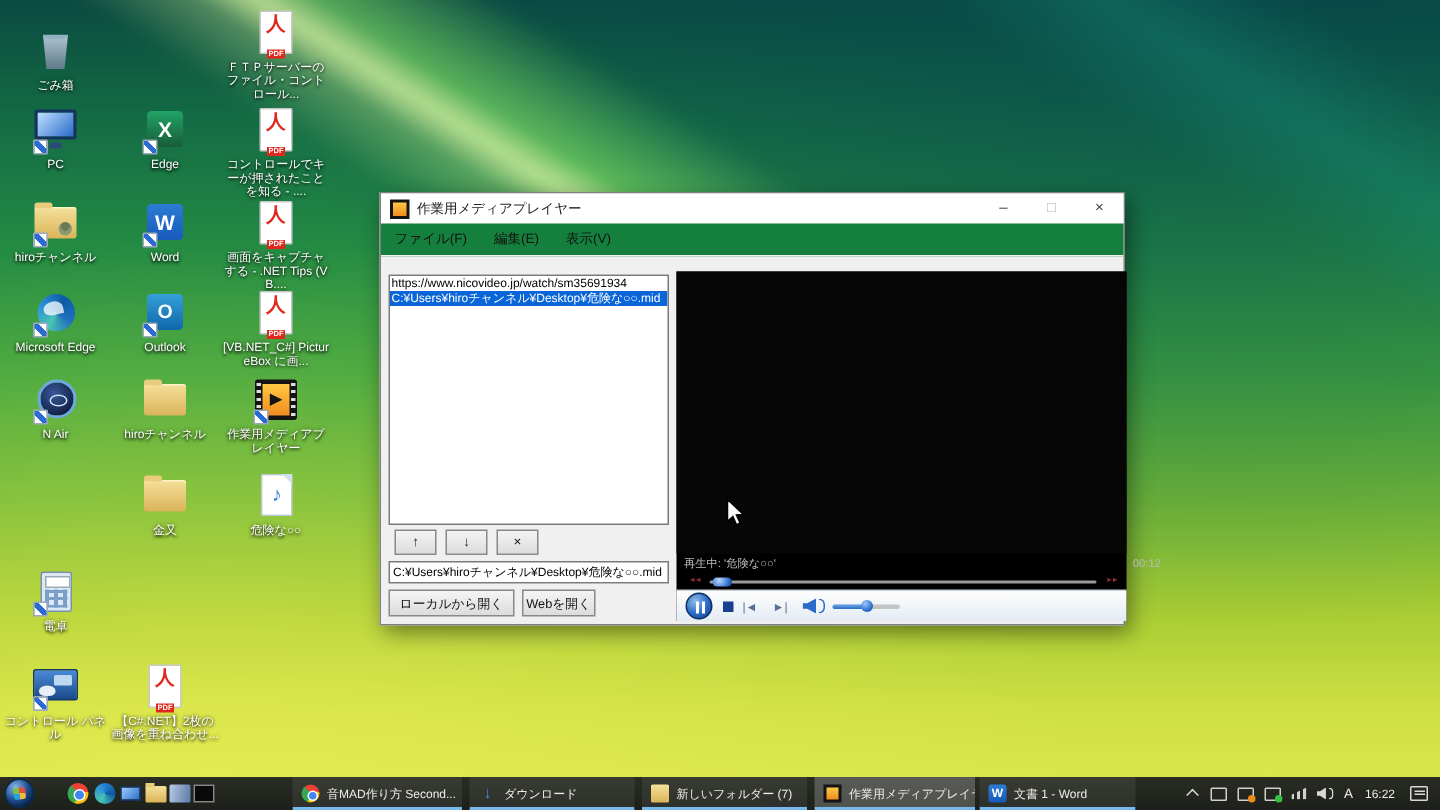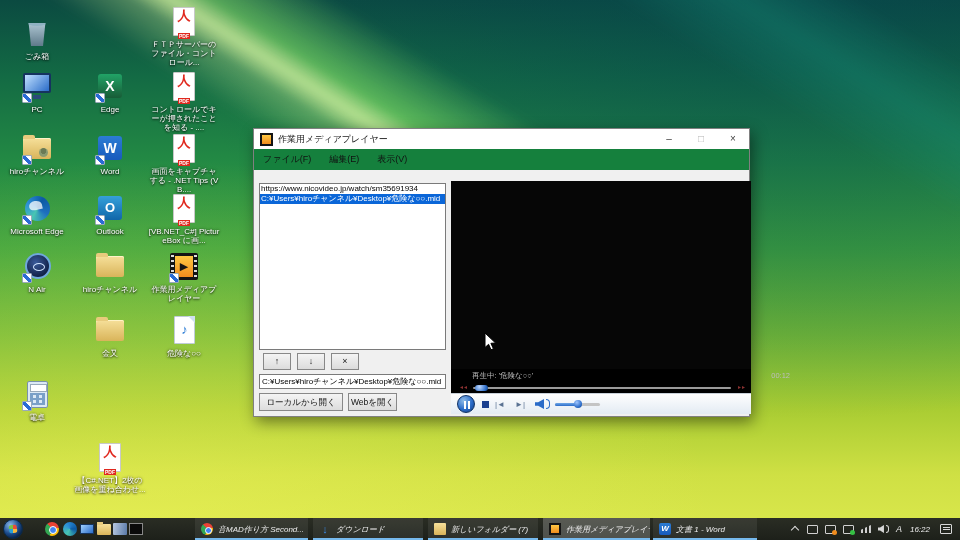--- a/index.html
+++ b/index.html
@@ -111,21 +111,21 @@
   .mini-btn { position:absolute; top:224px; width:28px; height:17px; background:linear-gradient(#f4f4f4,#dcdcdc);
     border:1px solid #888; font-size:9px; line-height:15px; text-align:center; color:#222; }
   .path-box { position:absolute; left:5px; top:245px; width:187px; height:15px; border:1px solid #7a7a7a;
     background:#fff; font-size:8px; padding:0 2px; font-family:inherit; color:#000; }
   .open-btn { position:absolute; top:264px; height:18px; background:linear-gradient(#f4f4f4,#dcdcdc);
     border:1px solid #888; font-size:8.5px; text-align:center; color:#111; line-height:16px; }
 
   
   #wmp { position:absolute; left:197px; top:52px; width:300px; height:233px; background:#000; }
   .video { position:absolute; left:0; top:0; width:300px; height:188px; background:#060606; }
-  .statusrow { position:absolute; left:16px; top:188px; width:328px; height:14px; color:#bdbdbd; font-size:7.5px; line-height:14px;text-decoration:underline; }
+  .statusrow { position:absolute; left:0; top:188px; width:328px; height:14px; color:#bdbdbd; font-size:7.5px; line-height:14px;text-decoration:underline; }
   .statusrow .st { position:absolute; left:5px; }
   .statusrow .tm { position:absolute; right:5px; }
   .seekrow { position:absolute; left:0; top:202px; width:300px; height:10px; }
   .seekrow .mark { position:absolute; top:1px; font-size:5px; color:#8a3030; letter-spacing:-1px; }
   .seekrow .track { position:absolute; left:22px; top:4px; width:258px; height:2px; background:#9a9a9a; border-radius:1px; }
   .seekrow .thumb { position:absolute; left:24px; top:2px; width:13px; height:6px; border-radius:3px;
     background:radial-gradient(circle at 35% 30%,#bcd8ff,#2a6bc8 70%,#15406f); }
   .ctrlrow { position:absolute; left:0; top:212px; width:300px; height:21px;
     background:linear-gradient(#fefefe,#e3ebf3); border-top:1px solid #c8d0d8; }
   .btn-pause { position:absolute; left:6px; top:1px; width:18px; height:18px; border-radius:50%;
@@ -141,21 +141,21 @@
   .vol-track { position:absolute; left:104px; top:9px; width:45px; height:3px; background:#c4c4c4; border-radius:2px; }
   .vol-fill { position:absolute; left:0; top:0; width:22px; height:3px; background:linear-gradient(#6fa8e8,#2a6bc8); border-radius:2px; }
   .vol-thumb { position:absolute; left:19px; top:-3px; width:8px; height:8px; border-radius:50%;
     background:radial-gradient(circle at 35% 30%,#9fc6ff,#2a6bc8 65%,#123c7f); }
 
   
   #cursor { position:absolute; left:484px; top:332px; pointer-events:none; }
 
   
   #taskbar { position:absolute; left:0; top:518px; width:960px; height:22px;
-    background:linear-gradient(#2a2d24,#1d201a);font-style:italic; }
+    background:linear-gradient(#2a2d24,#1d201a); }
   .orb { position:absolute; left:3px; top:1px; width:20px; height:20px; border-radius:50%;
     background:radial-gradient(circle at 35% 28%,#8ab8ea,#1a4a8a 50%,#0a1f3f 80%); border:1px solid #0a2a4a; }
   .orb .flag { position:absolute; left:5px; top:5px; width:8px; height:8px; border-radius:2px;
     background:conic-gradient(#e84c3d 0 25%,#f5b83d 0 50%,#2a9fd8 0 75%,#7ac143 0); transform:rotate(-8deg); }
   .ql { position:absolute; top:4px; width:14px; height:14px; }
   .ql-chrome { border-radius:50%; background:conic-gradient(from -40deg,#ea4335 0 33%,#fbbc05 0 66%,#34a853 0 100%); }
   .ql-chrome::after { content:""; position:absolute; left:4px; top:4px; width:6px; height:6px; border-radius:50%;
     background:#4285f4; border:1px solid #fff; }
   .ql-edge { border-radius:50%; background:conic-gradient(from 210deg,#49c6b2,#2b8dd8,#0c59a4,#49c6b2); }
   .ql-mon { top:6px; height:10px; background:linear-gradient(135deg,#9fd0ff,#2a6bc8); border:1px solid #14335f; }
@@ -234,20 +234,26 @@
         <div class="i-nair"></div>
       </div>
     <div class="lbl">N Air</div>
     </div>
   <div class="dicon sc" style="left:1px;top:379px">
     <div class="img">
         <div class="i-calc"></div>
       </div>
     <div class="lbl">電卓</div>
     </div>
+  <div class="dicon sc" style="left:1px;top:442px">
+    <div class="img">
+        <div class="i-cpanel"></div>
+      </div>
+    <div class="lbl">コントロール パネル</div>
+    </div>
 
   <div class="dicon sc" style="left:74px;top:71px">
     <div class="img">
         <div class="i-excel">X</div>
       </div>
     <div class="lbl">Edge</div>
     </div>
   <div class="dicon sc" style="left:74px;top:133px">
     <div class="img">
         <div class="i-word">W</div>

